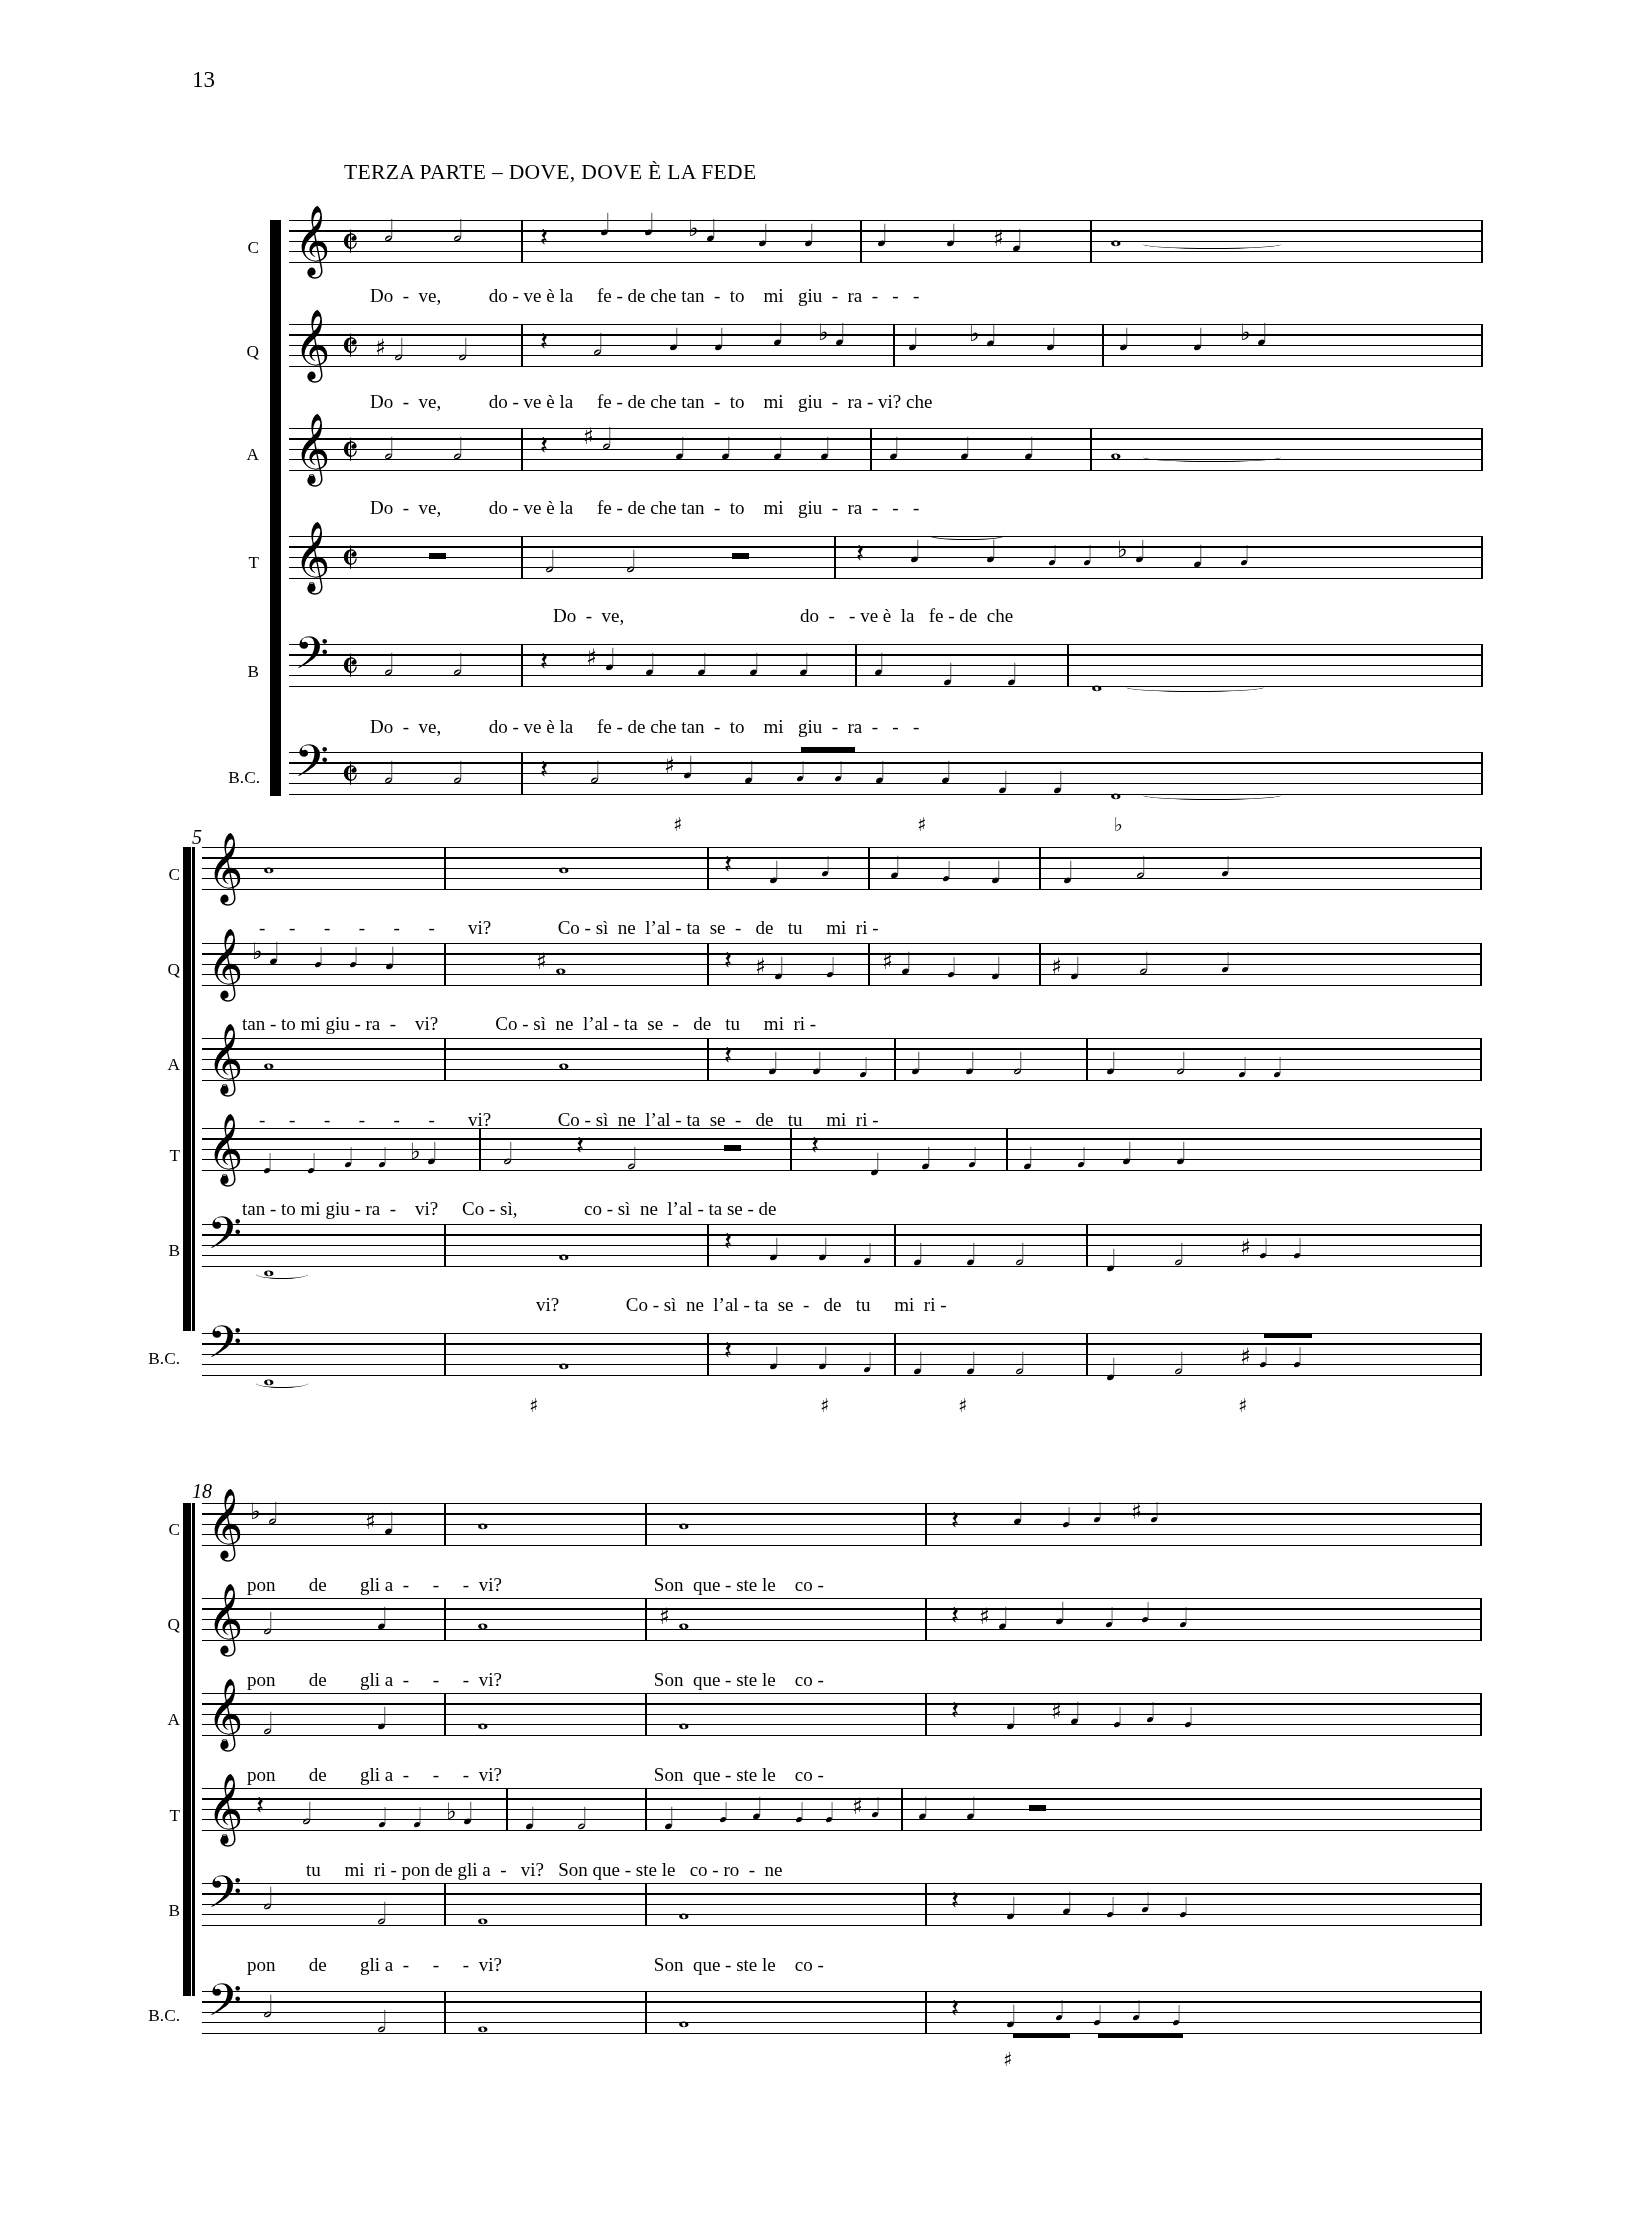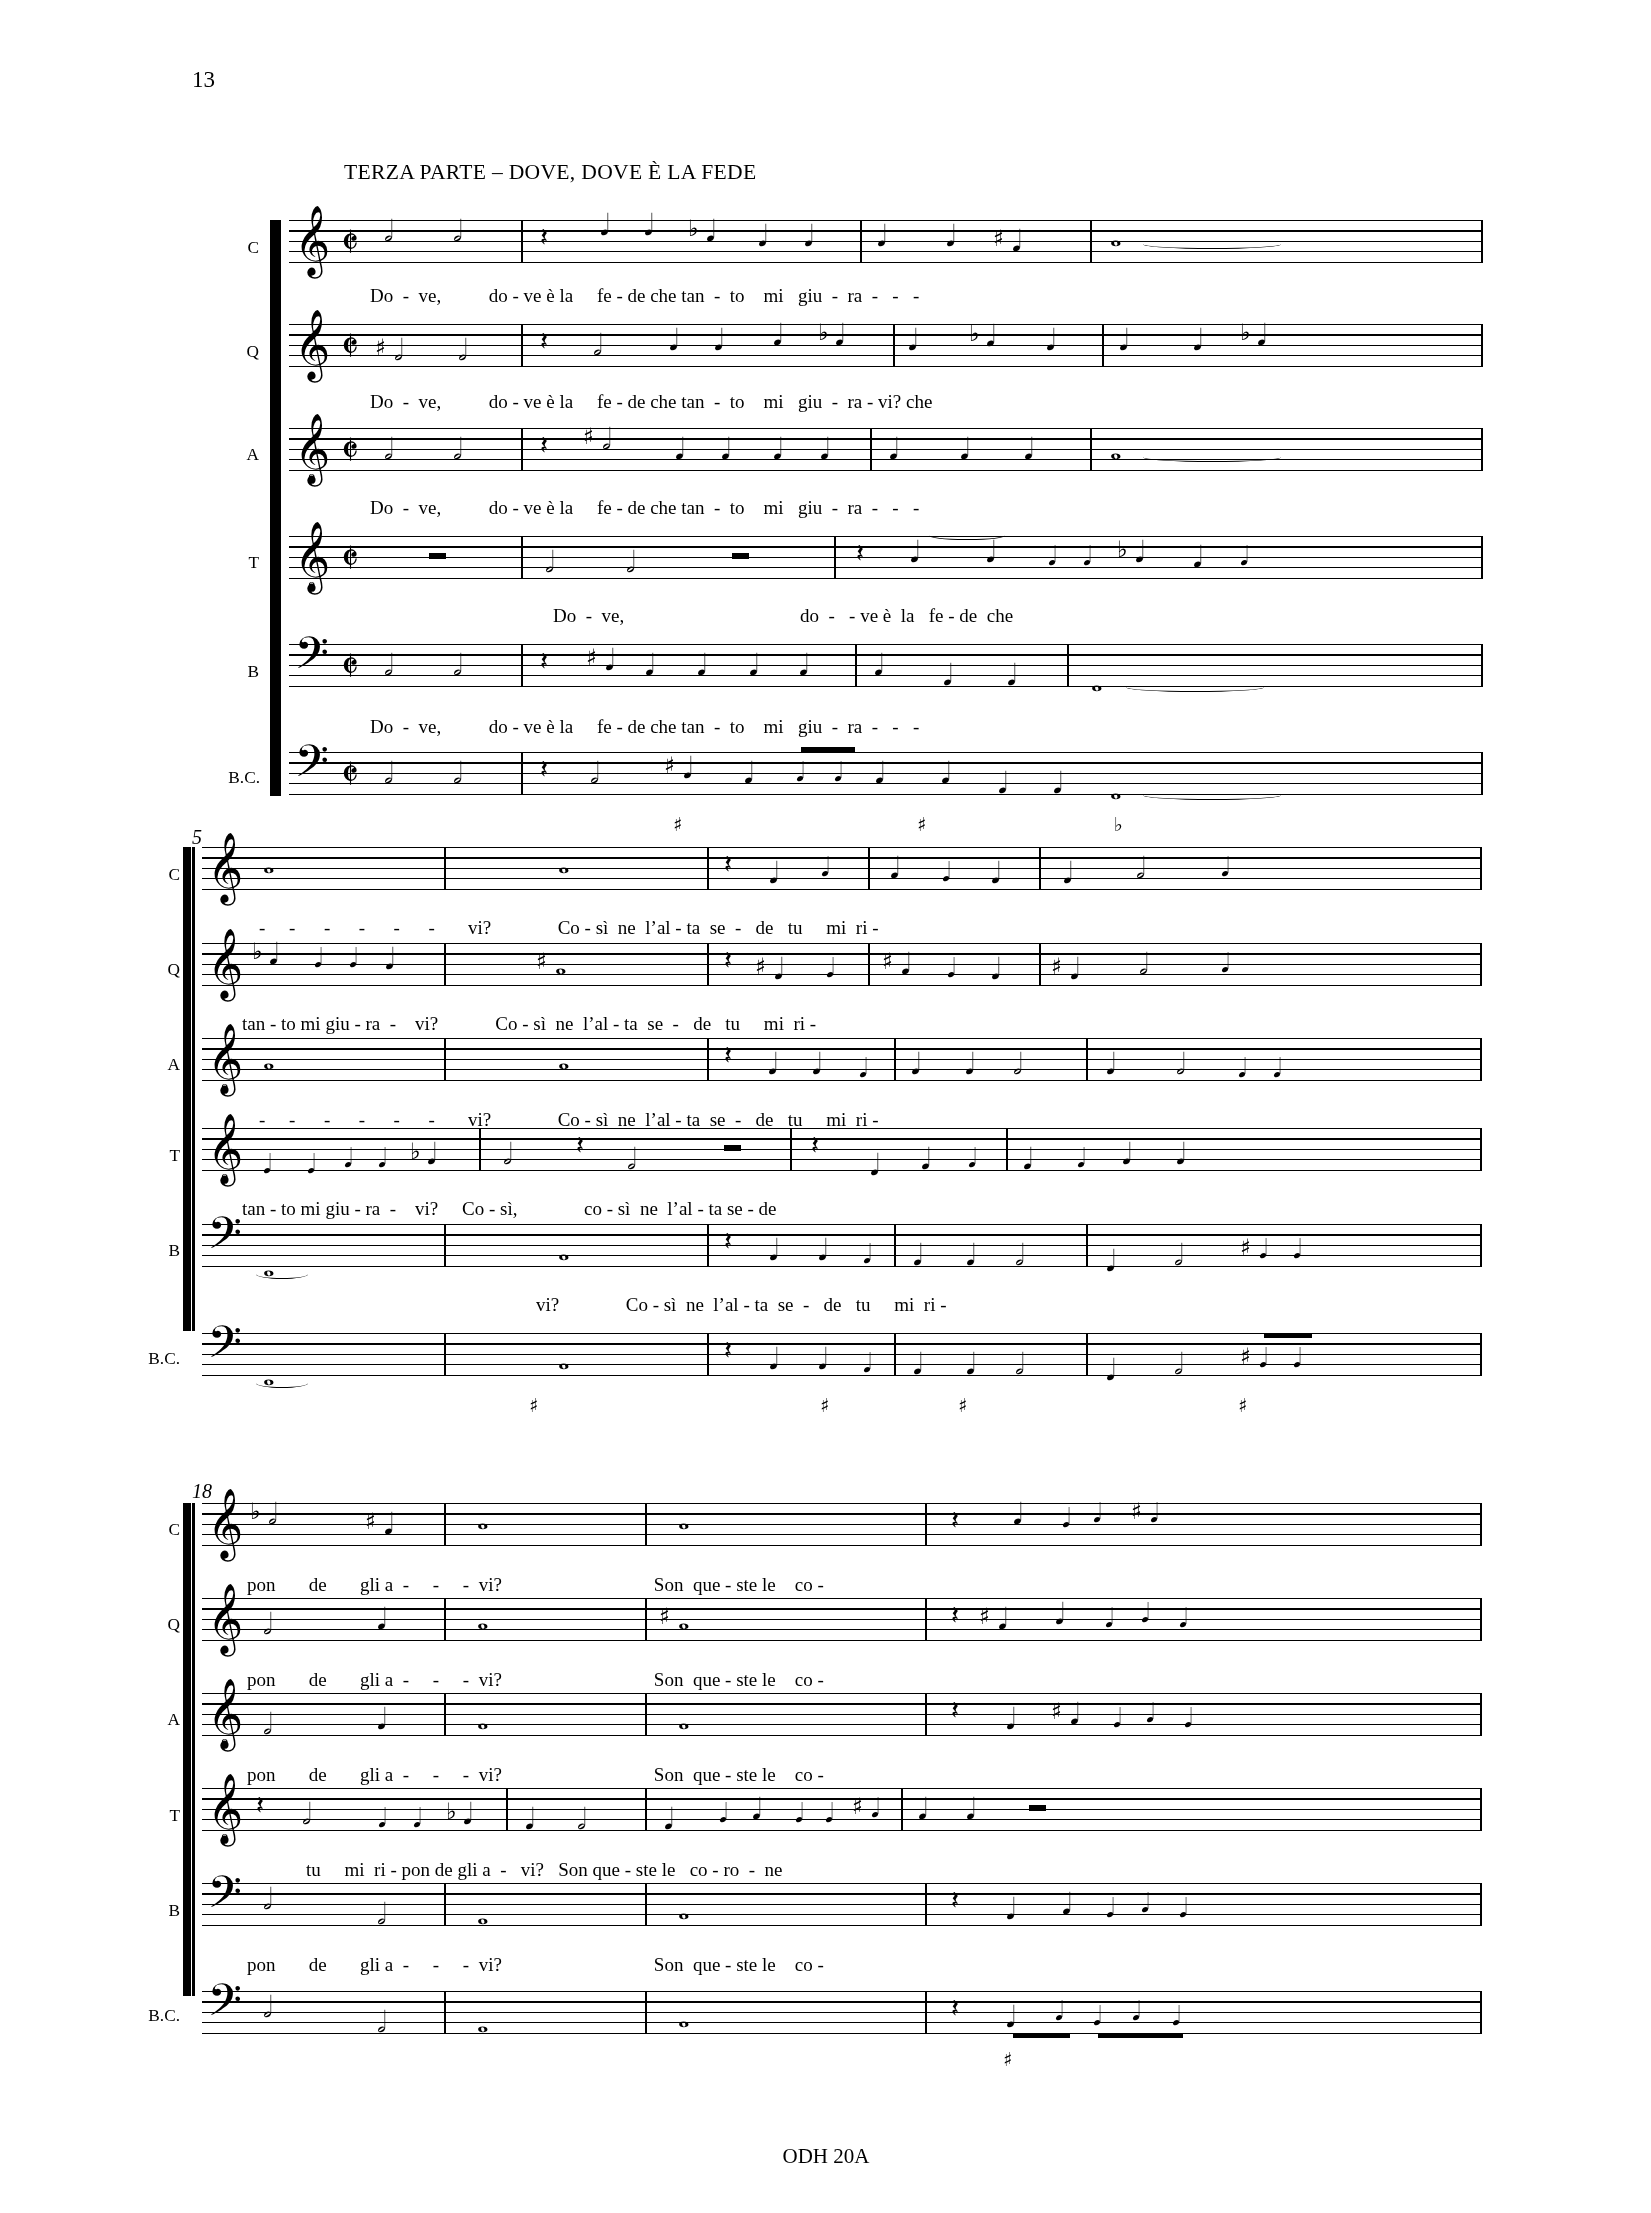--- a/index.html
+++ b/index.html
@@ -775,15 +775,14 @@
       <div class="note small" style="left:891px; top:12px;">𝅘𝅥</div>
       <div class="note small" style="left:930px; top:7px;">𝅘𝅥</div>
       <div class="note small" style="left:970px; top:12px;">𝅘𝅥</div>
       <div class="beam" style="left:811px; top:42px; width:57px;"></div>
       <div class="beam" style="left:896px; top:42px; width:85px;"></div>
       <div class="barline" style="left:1278px; top:0;"></div>
     </div>
     <div class="figbass" style="left:1003px; top:2048px;">♯</div>
   </div>
 
-  <div class="footer-id">ODH 20A</div>
 </div>
 
 
 </body></html>

